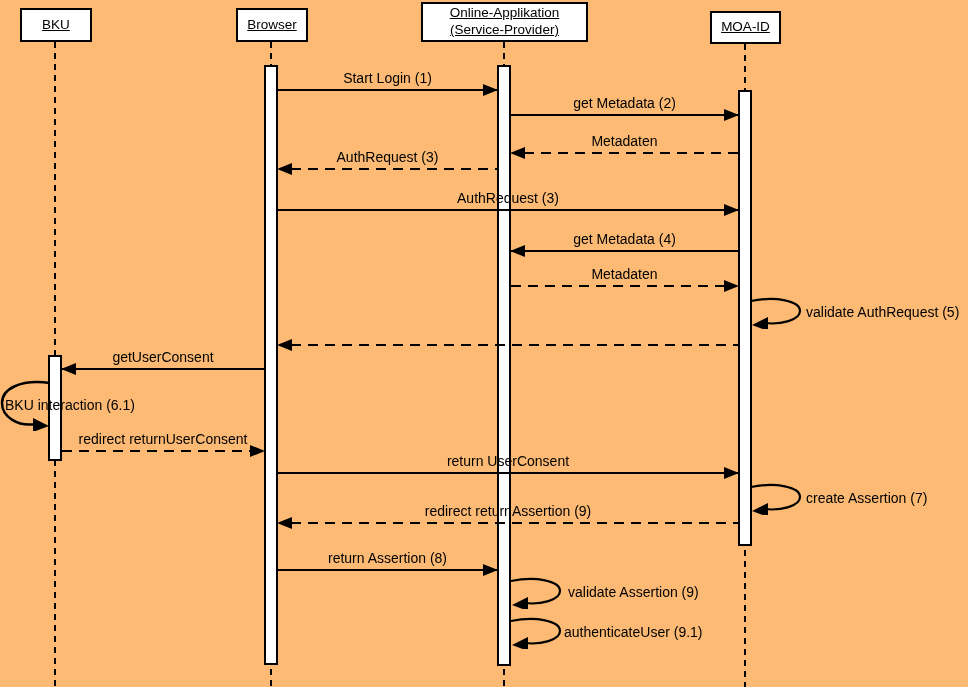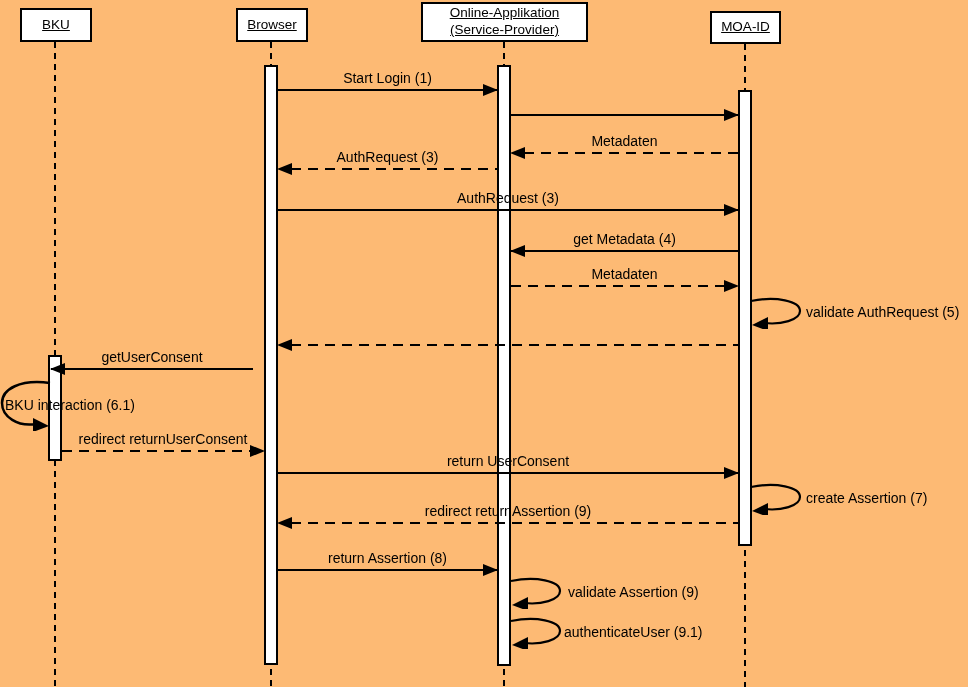--- a/index.html
+++ b/index.html
@@ -111,20 +111,21 @@
   <div class="activation" style="left:738px; top:90px; height:456px;"></div>
   <div class="activation" style="left:48px; top:355px; height:106px;"></div>
 
   <div class="msg" style="left:278px; top:65px; width:219px;">
     <div class="lbl">Start Login (1)</div>
     <div class="line"></div>
     <div class="ah ah-r"></div>
   </div>
 
   <div class="msg" style="left:511px; top:90px; width:227px;">
+    <div class="lbl">get Metadata (2)</div>
     <div class="line"></div>
     <div class="ah ah-r"></div>
   </div>
 
   <div class="msg" style="left:511px; top:128px; width:227px;">
     <div class="lbl">Metadaten</div>
     <div class="line dashed inset-l"></div>
     <div class="ah ah-l"></div>
   </div>
 
@@ -158,21 +159,21 @@
       <polygon points="2,28 18,20 18,34" fill="#000"></polygon>
     </svg>
   </div>
   <div class="loop-lbl" style="left:806px; top:304px;">validate AuthRequest (5)</div>
 
   <div class="msg" style="left:278px; top:320px; width:460px;">
     <div class="line dashed inset-l"></div>
     <div class="ah ah-l"></div>
   </div>
 
-  <div class="msg" style="left:51px; top:344px; width:202px;">
+  <div class="msg" style="left:62px; top:344px; width:202px;">
     <div class="lbl">getUserConsent</div>
     <div class="line"></div>
     <div class="ah ah-l"></div>
   </div>
 
   <div class="loop" style="left:0px; top:379px;">
     <svg width="52" height="52" viewBox="0 0 52 52">
       <path d="M 50 4 C 20 0, 2 10, 2 24 C 2 38, 18 48, 36 45" fill="none" stroke="#000" stroke-width="2.5"></path>
       <polygon points="49,47 33,39 33,53" fill="#000"></polygon>
     </svg>

